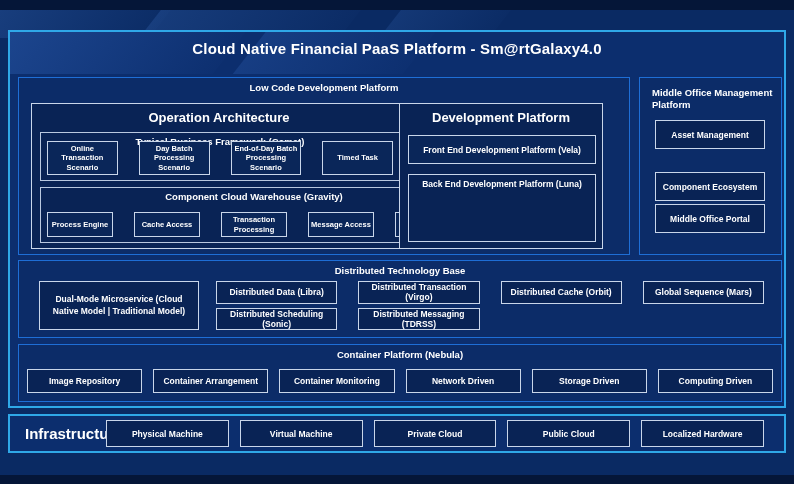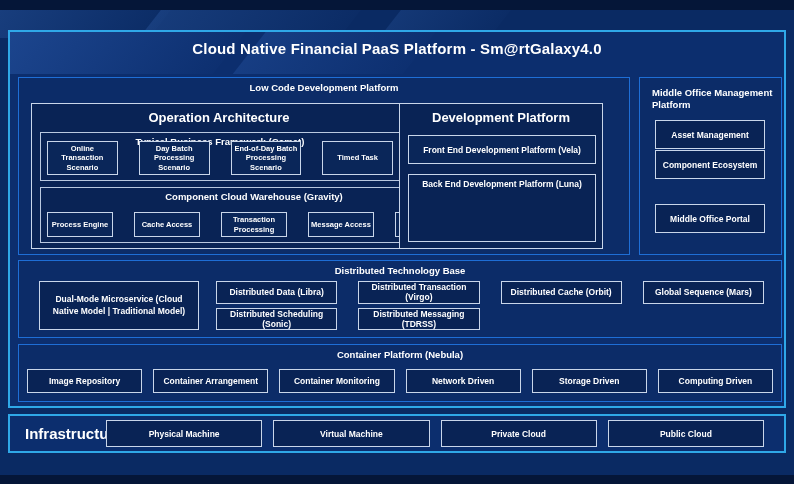--- a/index.html
+++ b/index.html
@@ -87,21 +87,21 @@
   .mid-office-title {
     position:absolute; left:12px; top:9px; width:125px;
     font-size:9.5px; font-weight:bold; line-height:1.25; text-align:left;
   }
   .mid-item {
     position:absolute; left:15px; width:110px; height:29px;
     border:1px solid #c9d6ea; background:#092355;
     display:flex; align-items:center; justify-content:center;
     font-size:8.5px; font-weight:bold; text-align:center;
   }
-  .mid-item.m1 { top:42px; } .mid-item.m2 { top:72px; } .mid-item.m3 { top:126px; }
+  .mid-item.m1 { top:42px; } .mid-item.m2 { top:94px; } .mid-item.m3 { top:126px; }
 
   .dist-content { position:absolute; left:20px; right:17px; top:20px; bottom:7px;
     display:flex; gap:17px; }
   .dual-mode {
     width:160px; flex:none; border:1px solid #c9d6ea; background:#092355;
     display:flex; align-items:center; justify-content:center; text-align:center;
     font-size:8.5px; font-weight:bold; line-height:1.3; padding:8px 8px;
   }
   .dist-grid { flex:1; display:grid; grid-template-columns:repeat(4,1fr);
     column-gap:21px; row-gap:4px; }
@@ -218,15 +218,16 @@
     </div>
   </div>
 </div>
 
 <div class="infra">
   <div class="infra-label">Infrastructure</div>
   <div class="infra-box">Physical Machine</div>
   <div class="infra-box">Virtual Machine</div>
   <div class="infra-box">Private Cloud</div>
   <div class="infra-box">Public Cloud</div>
+  <div class="infra-box">Localized Hardware</div>
 </div>
 
 <div class="band-bottom"></div>
 
 </body></html>

